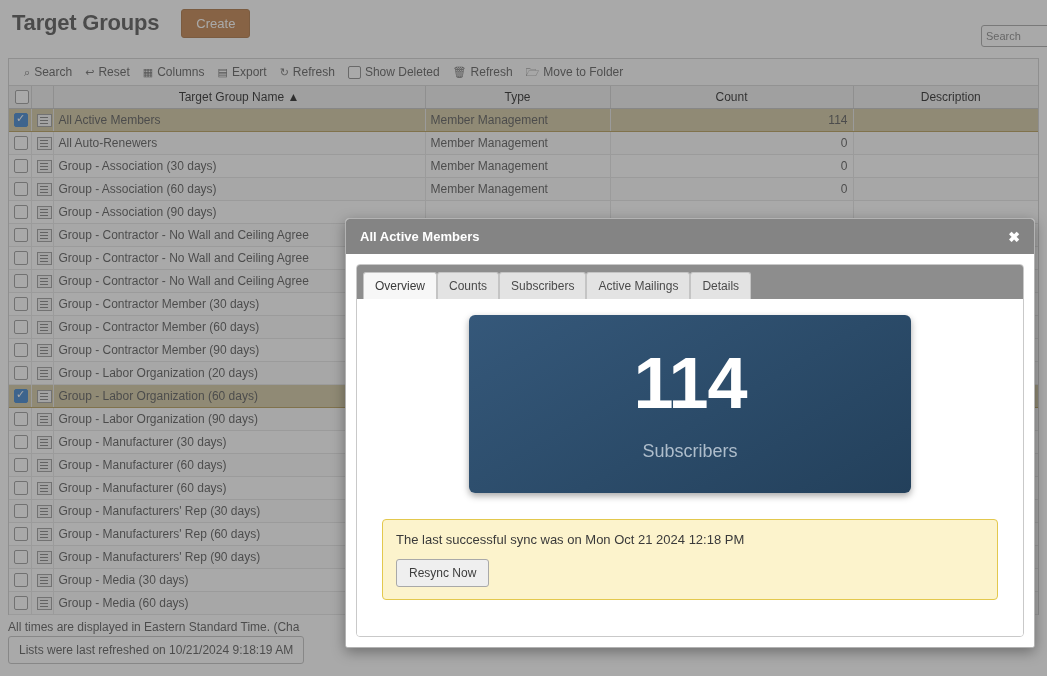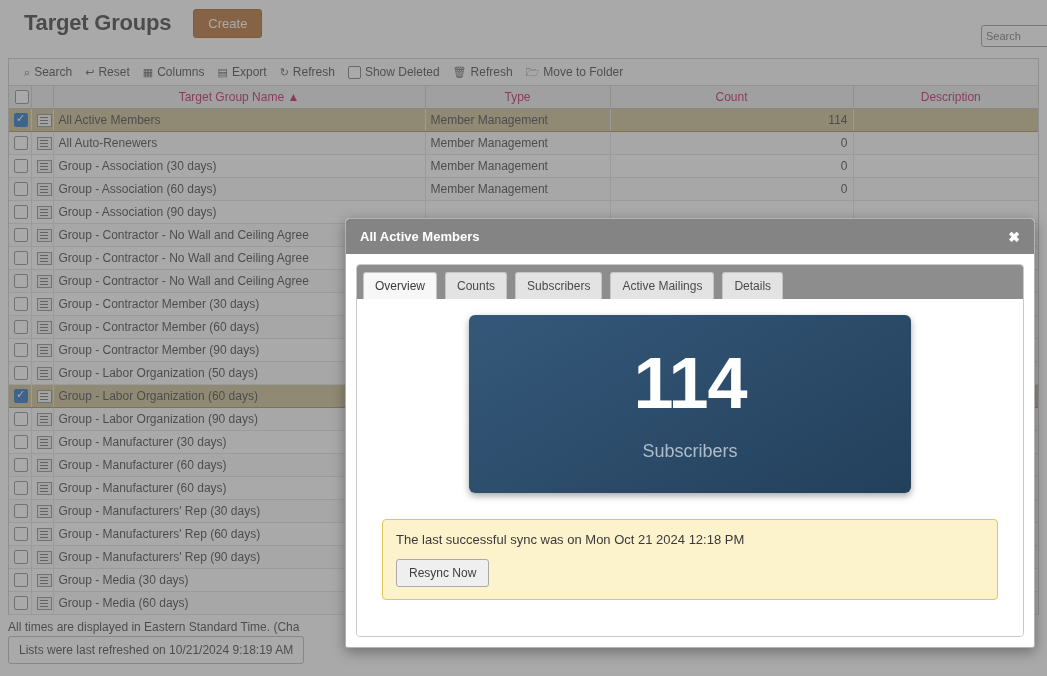--- a/index.html
+++ b/index.html
@@ -29,21 +29,20 @@
     align-items: center;
     padding: 0 12px;
     box-sizing: border-box;
   }
   .page-title {
     font-size: 22px;
     font-weight: bold;
     color: #3b3b3b;
     letter-spacing: -0.2px;
     margin-right: 22px;
-    margin-left: 12px;
   }
   .btn-create {
     background: #b86e2e;
     color: #ffffff;
     border: 1px solid #a05f26;
     border-radius: 3px;
     padding: 6px 14px;
     font-size: 13px;
     cursor: pointer;
   }
@@ -99,21 +98,21 @@
     display: inline-block;
   }
 
   table.grid { width: 100%; border-collapse: collapse; table-layout: fixed; }
   table.grid th {
     background: #ededed;
     border-right: 1px solid #c9c9c9;
     border-bottom: 1px solid #b9b9b9;
     font-weight: normal;
     font-size: 12px;
-    color: #be185d;
+    color: #000000;
     height: 22px;
     padding: 0 6px;
     text-align: center;
   }
   table.grid td {
     border-right: 1px solid #e2e2e2;
     border-bottom: 1px solid #e2e2e2;
     height: 22px;
     font-size: 12px;
     color: #3d3d3d;
@@ -257,21 +256,21 @@
     border-radius: 4px;
     background: #fafafa;
     flex: 1;
     display: flex;
     flex-direction: column;
     overflow: hidden;
   }
   .tabstrip {
     display: flex;
     align-items: flex-end;
-    gap: 8px;
+    gap: 0;
     background: #8d8d8d;
     padding: 6px 6px 0 6px;
     height: 28px;
     box-sizing: content-box;
     flex: none;
   }
   .tab {
     background: #e3e3e3;
     border: 1px solid #c4c4c4;
     border-bottom: none;
@@ -503,21 +502,21 @@
             <td style="text-align: center;"><span class="cell-chk"></span></td>
             <td style="text-align: center;"><span class="list-ico"></span></td>
             <td>Group - Contractor Member (90 days)</td>
             <td></td>
             <td class="c-count"></td>
             <td style="border-right: none;"></td>
           </tr>
           <tr class="row-alt">
             <td style="text-align: center;"><span class="cell-chk"></span></td>
             <td style="text-align: center;"><span class="list-ico"></span></td>
-            <td>Group - Labor Organization (50 days)</td>
+            <td>Group - Labor Organization (20 days)</td>
             <td></td>
             <td class="c-count"></td>
             <td style="border-right: none;"></td>
           </tr>
           <tr class="row-sel">
             <td style="text-align: center;"><span class="cell-chk on"></span></td>
             <td style="text-align: center;"><span class="list-ico"></span></td>
             <td>Group - Labor Organization (60 days)</td>
             <td></td>
             <td class="c-count"></td>

